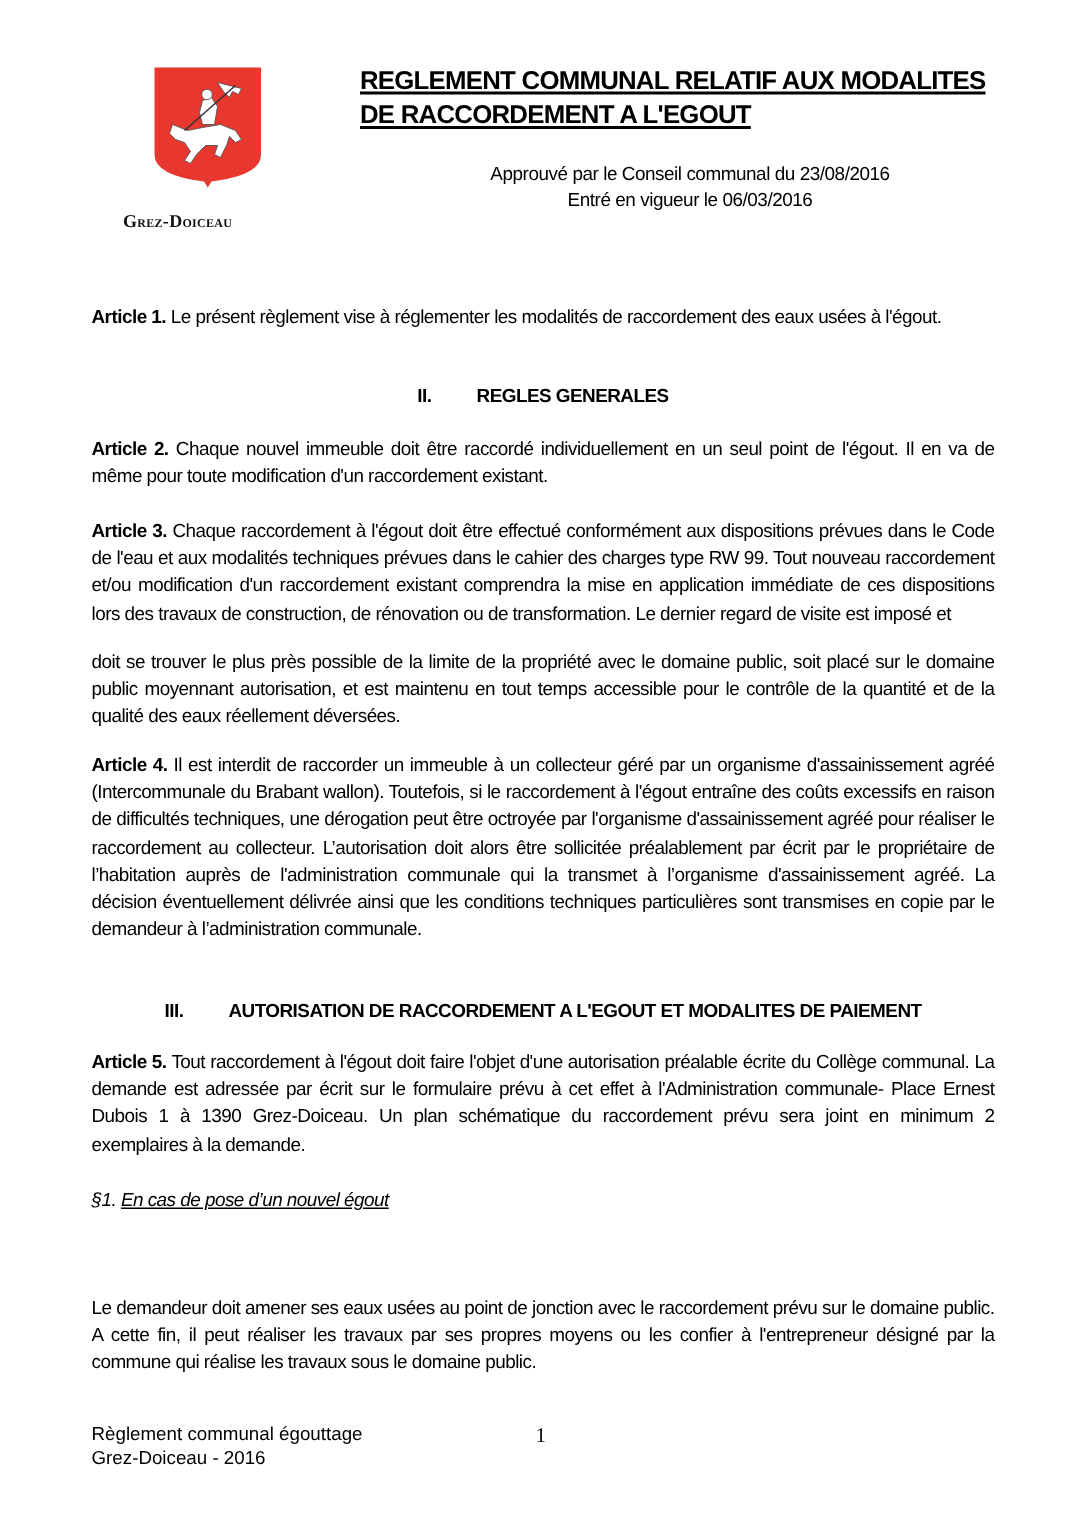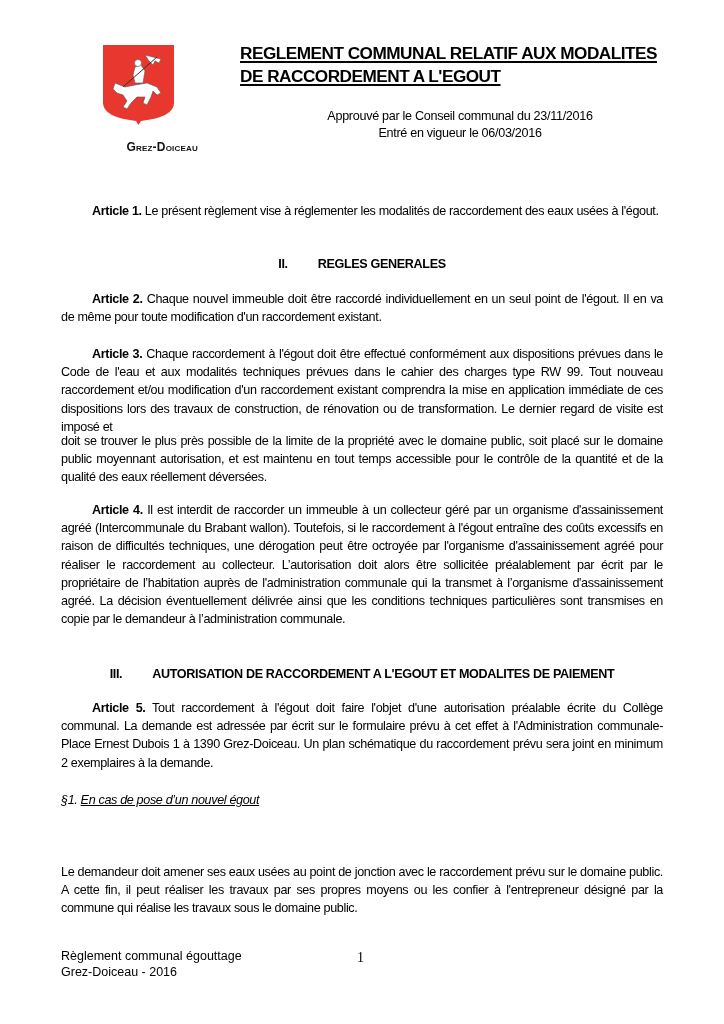--- a/index.html
+++ b/index.html
@@ -1,32 +1,32 @@
 <!DOCTYPE html>
 <html><head>
 <meta charset="utf-8">
 <style>
   html, body { margin: 0; padding: 0; background: #ffffff; }
   body { width: 724px; height: 1024px; position: relative; overflow: hidden; color: #000; }
   .page { position: absolute; left: 0; top: 0; width: 724px; height: 1024px; background: #fff; }
 
   .logo { position: absolute; left: 101px; top: 43px; width: 75px; height: 83px; }
-  .commune-name { position: absolute; left: 82px; top: 140px; width: 116px; text-align: right;
-    font-family: Liberation Sans, sans-serif; font-size: 12px; font-variant: small-caps; font-weight: bold; letter-spacing: 0.2px; color: #111; }
+  .commune-name { position: absolute; left: 82px; top: 140px; width: 116px; text-align: left;
+    font-family: Liberation Serif, serif; font-size: 12px; font-variant: small-caps; font-weight: bold; letter-spacing: 0.2px; color: #111; }
 
   .title { position: absolute; left: 240px; top: 42px; width: 440px; 
     font-family: "Liberation Sans", sans-serif; font-weight: bold; font-size: 17.2px; line-height: 23px; letter-spacing: -0.5px; }
   .title span { text-decoration: underline; text-decoration-thickness: 1.5px; text-underline-offset: 2px; display: block; }
 
   .approval { position: absolute; left: 240px; top: 108px; width: 440px; text-align: center;
     font-family: "Liberation Sans", sans-serif; font-size: 12.6px; line-height: 17px; letter-spacing: -0.3px; }
 
   .body-text { position: absolute; left: 61px; width: 602px; font-family: "Liberation Sans", sans-serif;
     font-size: 12.6px; line-height: 18.2px; text-align: justify; letter-spacing: -0.35px; margin: 0; }
-  .body-text b { font-weight: bold; margin-left: 31px; }
+  .body-text b { font-weight: bold; }
   .left { text-align: left; }
 
   .section-heading { position: absolute; left: 61px; width: 602px; text-align: center;
     font-family: "Liberation Sans", sans-serif; font-weight: bold; font-size: 12.6px; letter-spacing: -0.35px; margin: 0; }
   .section-heading .num { display: inline-block; margin-right: 30px; }
 
   .para-title { font-style: italic; }
   .para-title .u { text-decoration: underline; }
 
   .footer { position: absolute; left: 61px; top: 948px; font-family: "Liberation Sans", sans-serif; font-size: 12.5px; line-height: 16px; }
@@ -49,21 +49,21 @@
     <line x1="22" y1="44" x2="56" y2="14" stroke="#333" stroke-width="1"></line>
   </svg>
   <div class="commune-name">Grez-Doiceau</div>
 
   <div class="title">
     <span>REGLEMENT COMMUNAL RELATIF AUX MODALITES</span>
     <span>DE RACCORDEMENT A L'EGOUT</span>
   </div>
 
   <div class="approval">
-    <div>Approuvé par le Conseil communal du 23/11/2016</div>
+    <div>Approuvé par le Conseil communal du 23/08/2016</div>
     <div>Entré en vigueur le 06/03/2016</div>
   </div>
 
   <p class="body-text" style="top:202px;">
     <b>Article 1.</b><span> Le présent règlement vise à réglementer les modalités de raccordement des eaux usées à l'égout.</span>
   </p>
 
   <p class="section-heading" style="top:257px;">
     <span class="num">II.</span><span>REGLES GENERALES</span>
   </p>

